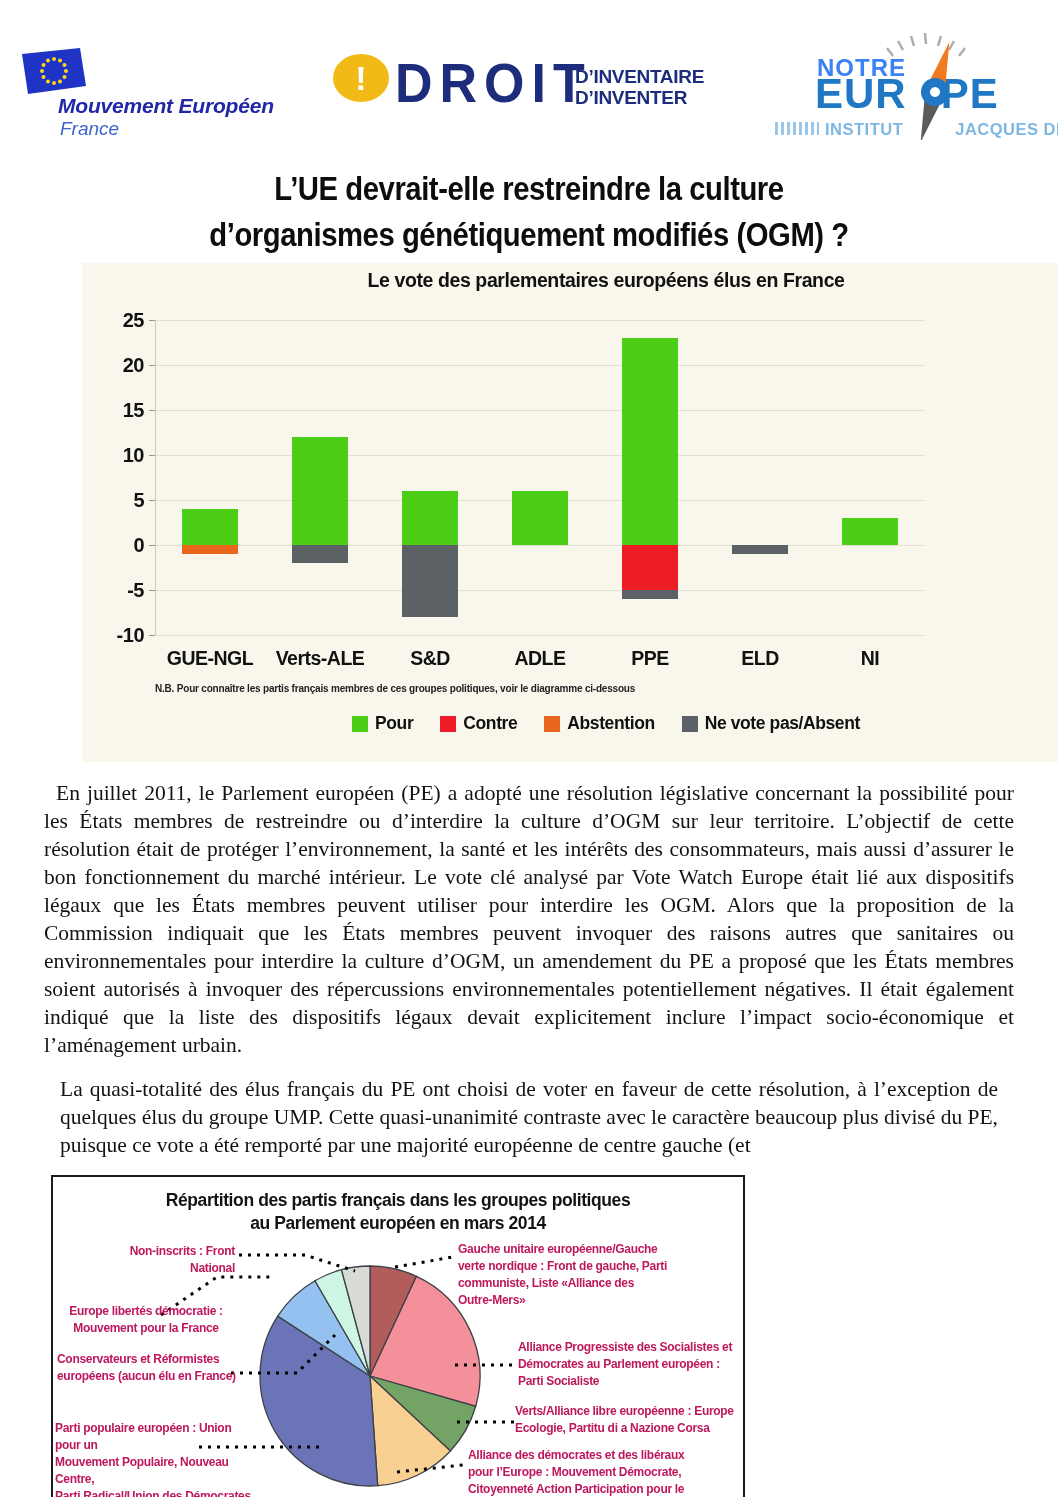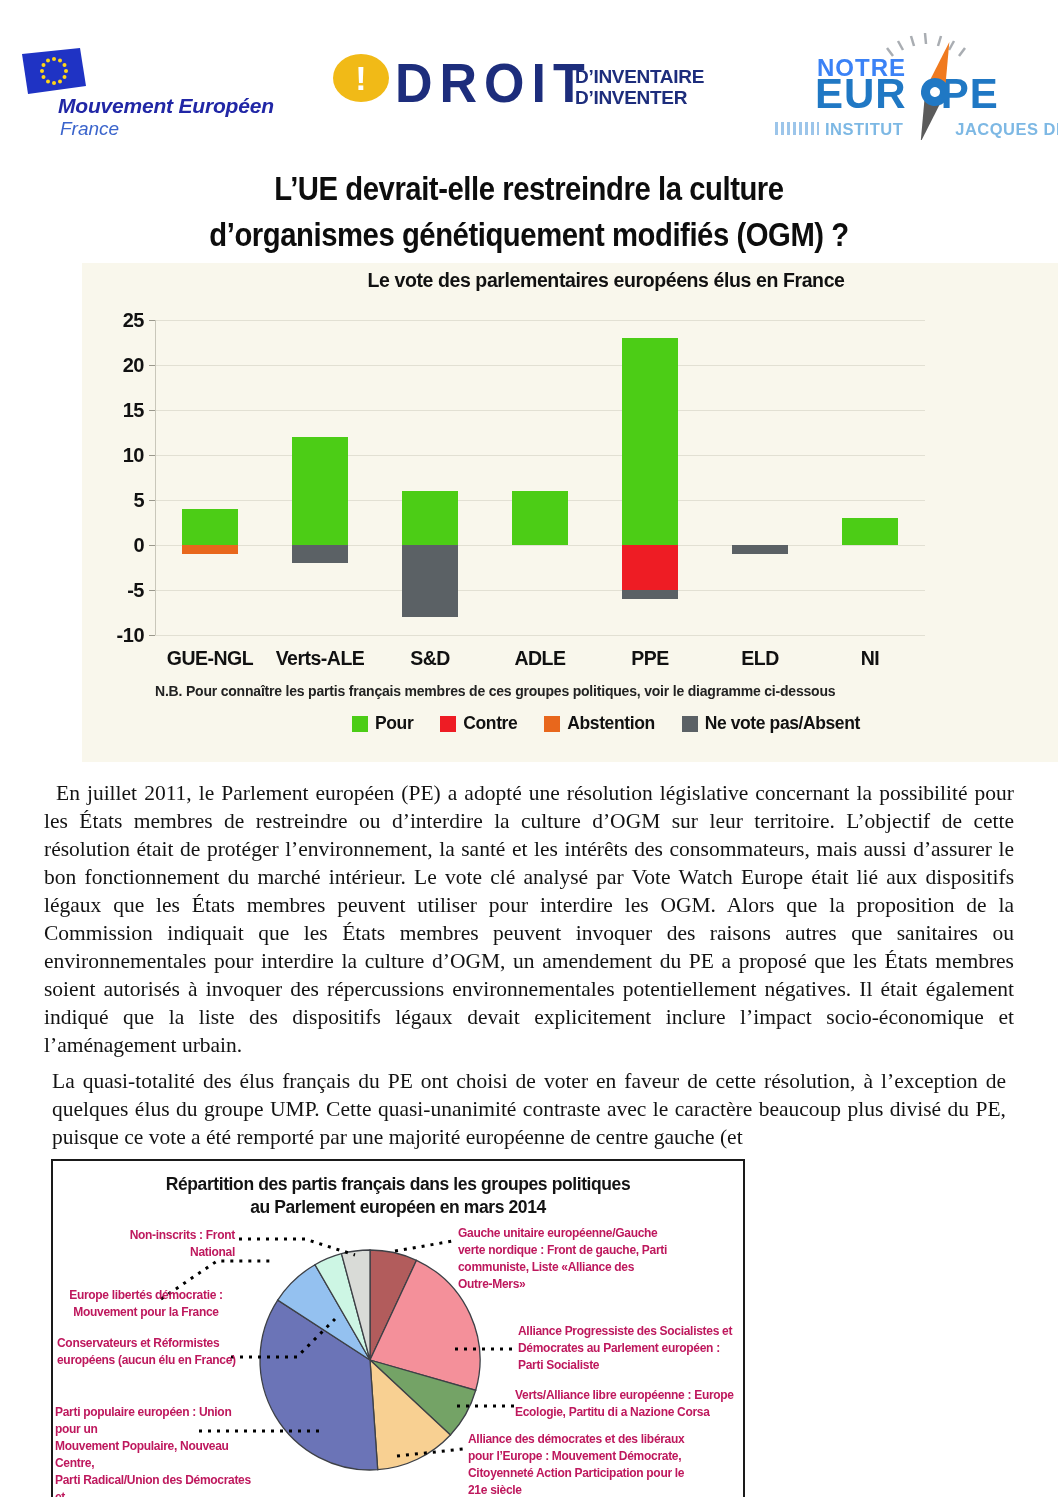--- a/index.html
+++ b/index.html
@@ -40,34 +40,34 @@
   #bar-box{position:absolute;left:82px;top:263px;width:1048px;height:499px;background:#f9f7ec;}
   #bar-title{position:absolute;left:0;top:6px;width:100%;text-align:center;
       font-size:19.5px;font-weight:bold;letter-spacing:-0.4px;}
   .gridline{position:absolute;height:1px;background:#e2e0d3;}
   .axisline{position:absolute;width:1px;background:#c9c7ba;}
   .ytick{position:absolute;width:6px;height:1px;background:#9a988c;}
   .ylabel{position:absolute;width:46px;text-align:right;font-size:20px;font-weight:bold;
       letter-spacing:-0.5px;line-height:22px;}
   .bar{position:absolute;}
   .xlabel{position:absolute;text-align:center;font-size:19.5px;font-weight:bold;letter-spacing:-0.5px;}
-  #bar-note{position:absolute;left:73px;top:420px;font-size:14px;font-weight:bold;
+  #bar-note{position:absolute;left:73px;top:420px;font-size:10px;font-weight:bold;
       letter-spacing:-0.2px;color:#222;}
   #bar-legend{position:absolute;left:0;top:450px;width:100%;display:flex;
       justify-content:center;gap:27px;align-items:center;}
   .leg-item{display:flex;align-items:center;gap:7px;}
   .leg-sq{width:16px;height:16px;}
   .leg-label{font-size:17.5px;font-weight:bold;letter-spacing:-0.4px;}
 
   
   #text-block{position:absolute;left:44px;top:779px;width:970px;
       font-family:"Liberation Serif",serif;font-size:21.5px;line-height:28px;
       text-align:justify;color:#131313;}
   #para1{text-indent:12px;margin:0 0 2px 0;}
-  #para2a{margin:8px;}
+  #para2a{margin:16px;}
   #wrap-row{display:flex;align-items:flex-start;margin-top:8px;}
   #right-col{width:268px;margin-left:12px;font-size:22px;line-height:29px;text-align:justify;}
 
   
   #pie-box{position:relative;width:694px;height:352px;box-sizing:border-box;
       border:2.5px solid #1a1a1a;background:#fff;flex:none;margin-left:7px;
       font-family:"Liberation Sans",sans-serif;}
   #pie-title{position:absolute;left:0;top:12px;width:100%;text-align:center;
       font-size:17.5px;line-height:23px;font-weight:bold;letter-spacing:-0.4px;}
   #pie-svg{position:absolute;left:0;top:0;}

